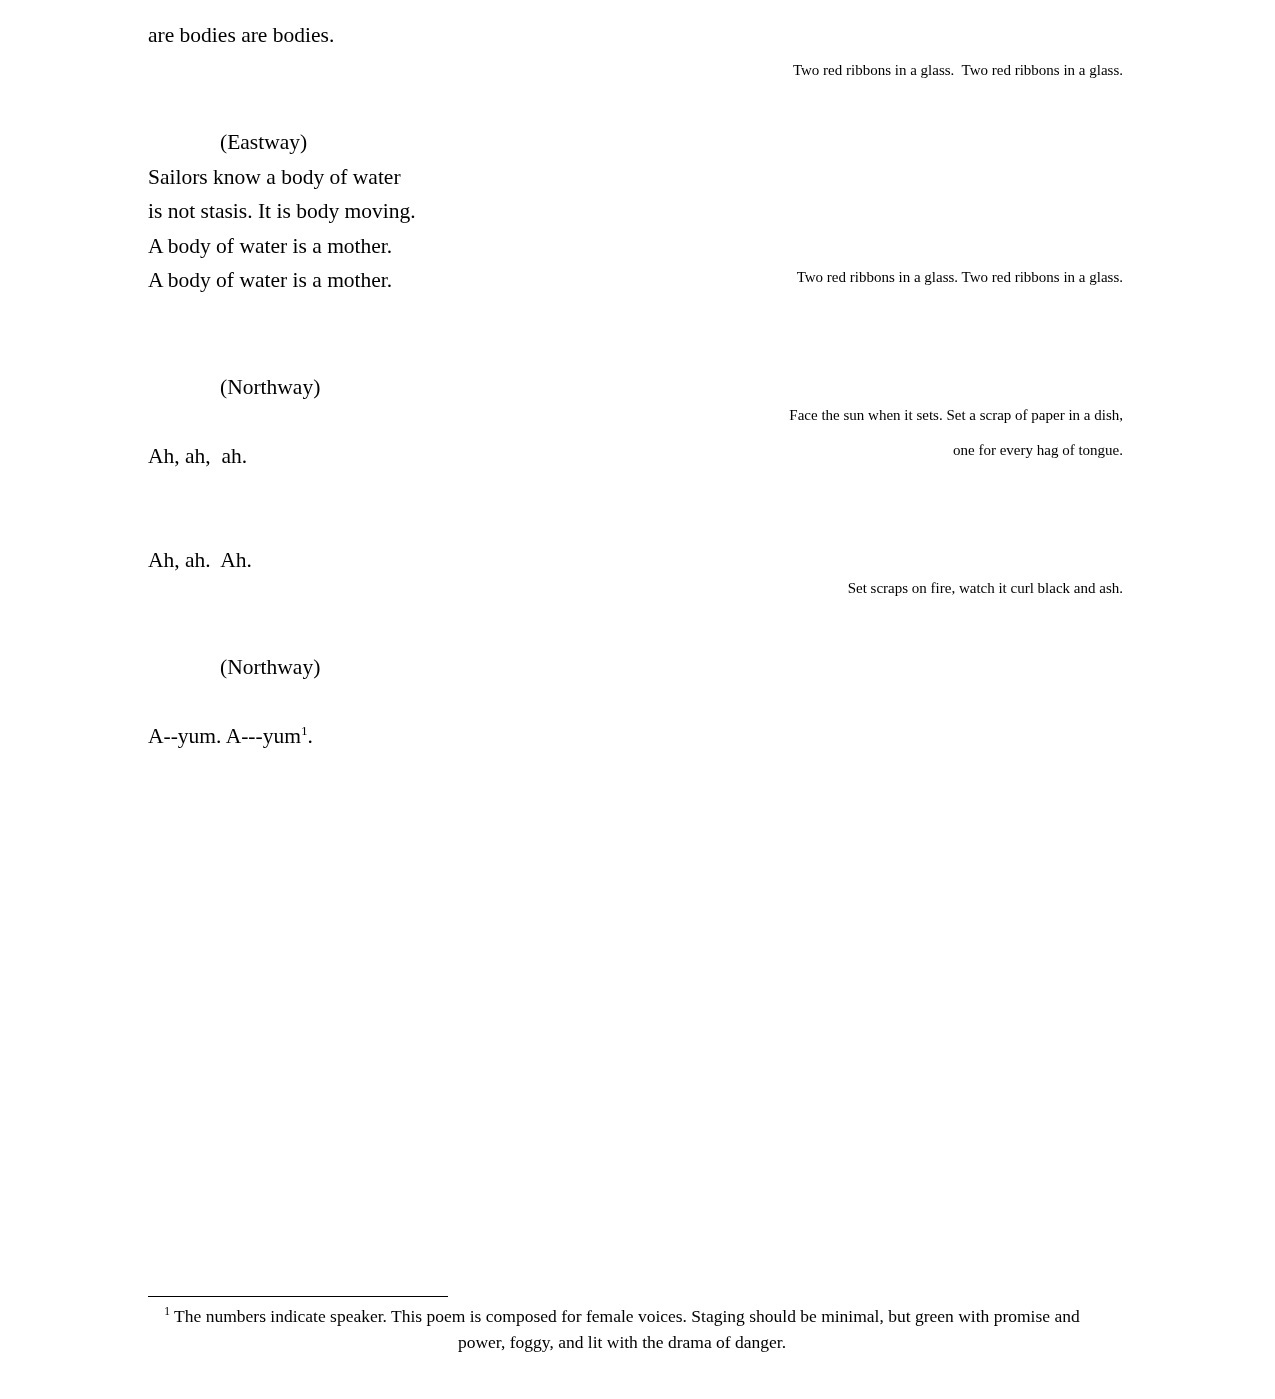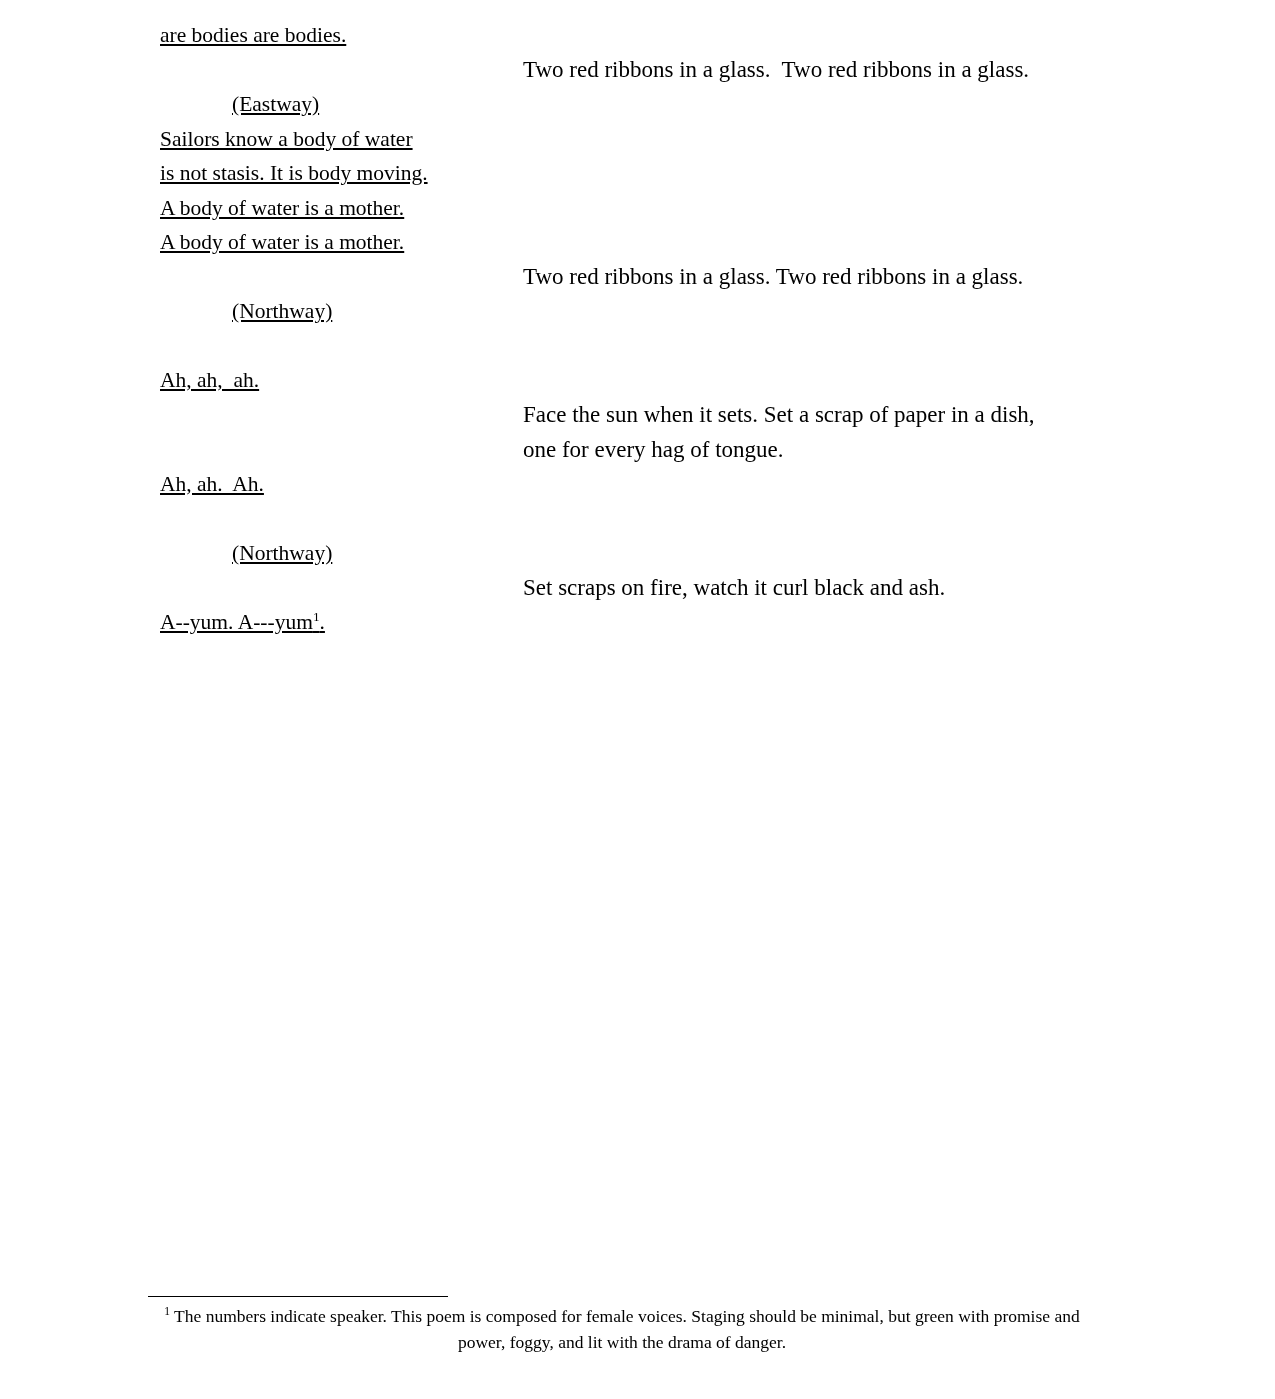--- a/index.html
+++ b/index.html
@@ -15,43 +15,44 @@
     color: #000000;
     overflow: hidden;
   }
   .page {
     position: relative;
     width: 1275px;
     height: 1399px;
   }
   .col-left {
     position: absolute;
-    left: 160px;
+    left: 148px;
     top: 18px;
     width: 360px;
     font-size: 21.5px;
     line-height: 34.5px;
-    text-decoration: underline;
   }
   .col-right {
     position: absolute;
     left: 523px;
     top: 53px;
     width: 600px;
-    font-size: 23px;
+    font-size: 15px;
     line-height: 34.5px;
+    text-align: right;
   }
   .line {
     white-space: pre-wrap;
   }
   .blank {
     height: 34.5px;
   }
   .indent {
     padding-left: 72px;
+    margin-top: 38px;
   }
   sup {
     font-size: 0.62em;
     vertical-align: super;
     line-height: 0;
   }
   .footnote-area {
     position: absolute;
     left: 148px;
     top: 1296px;

